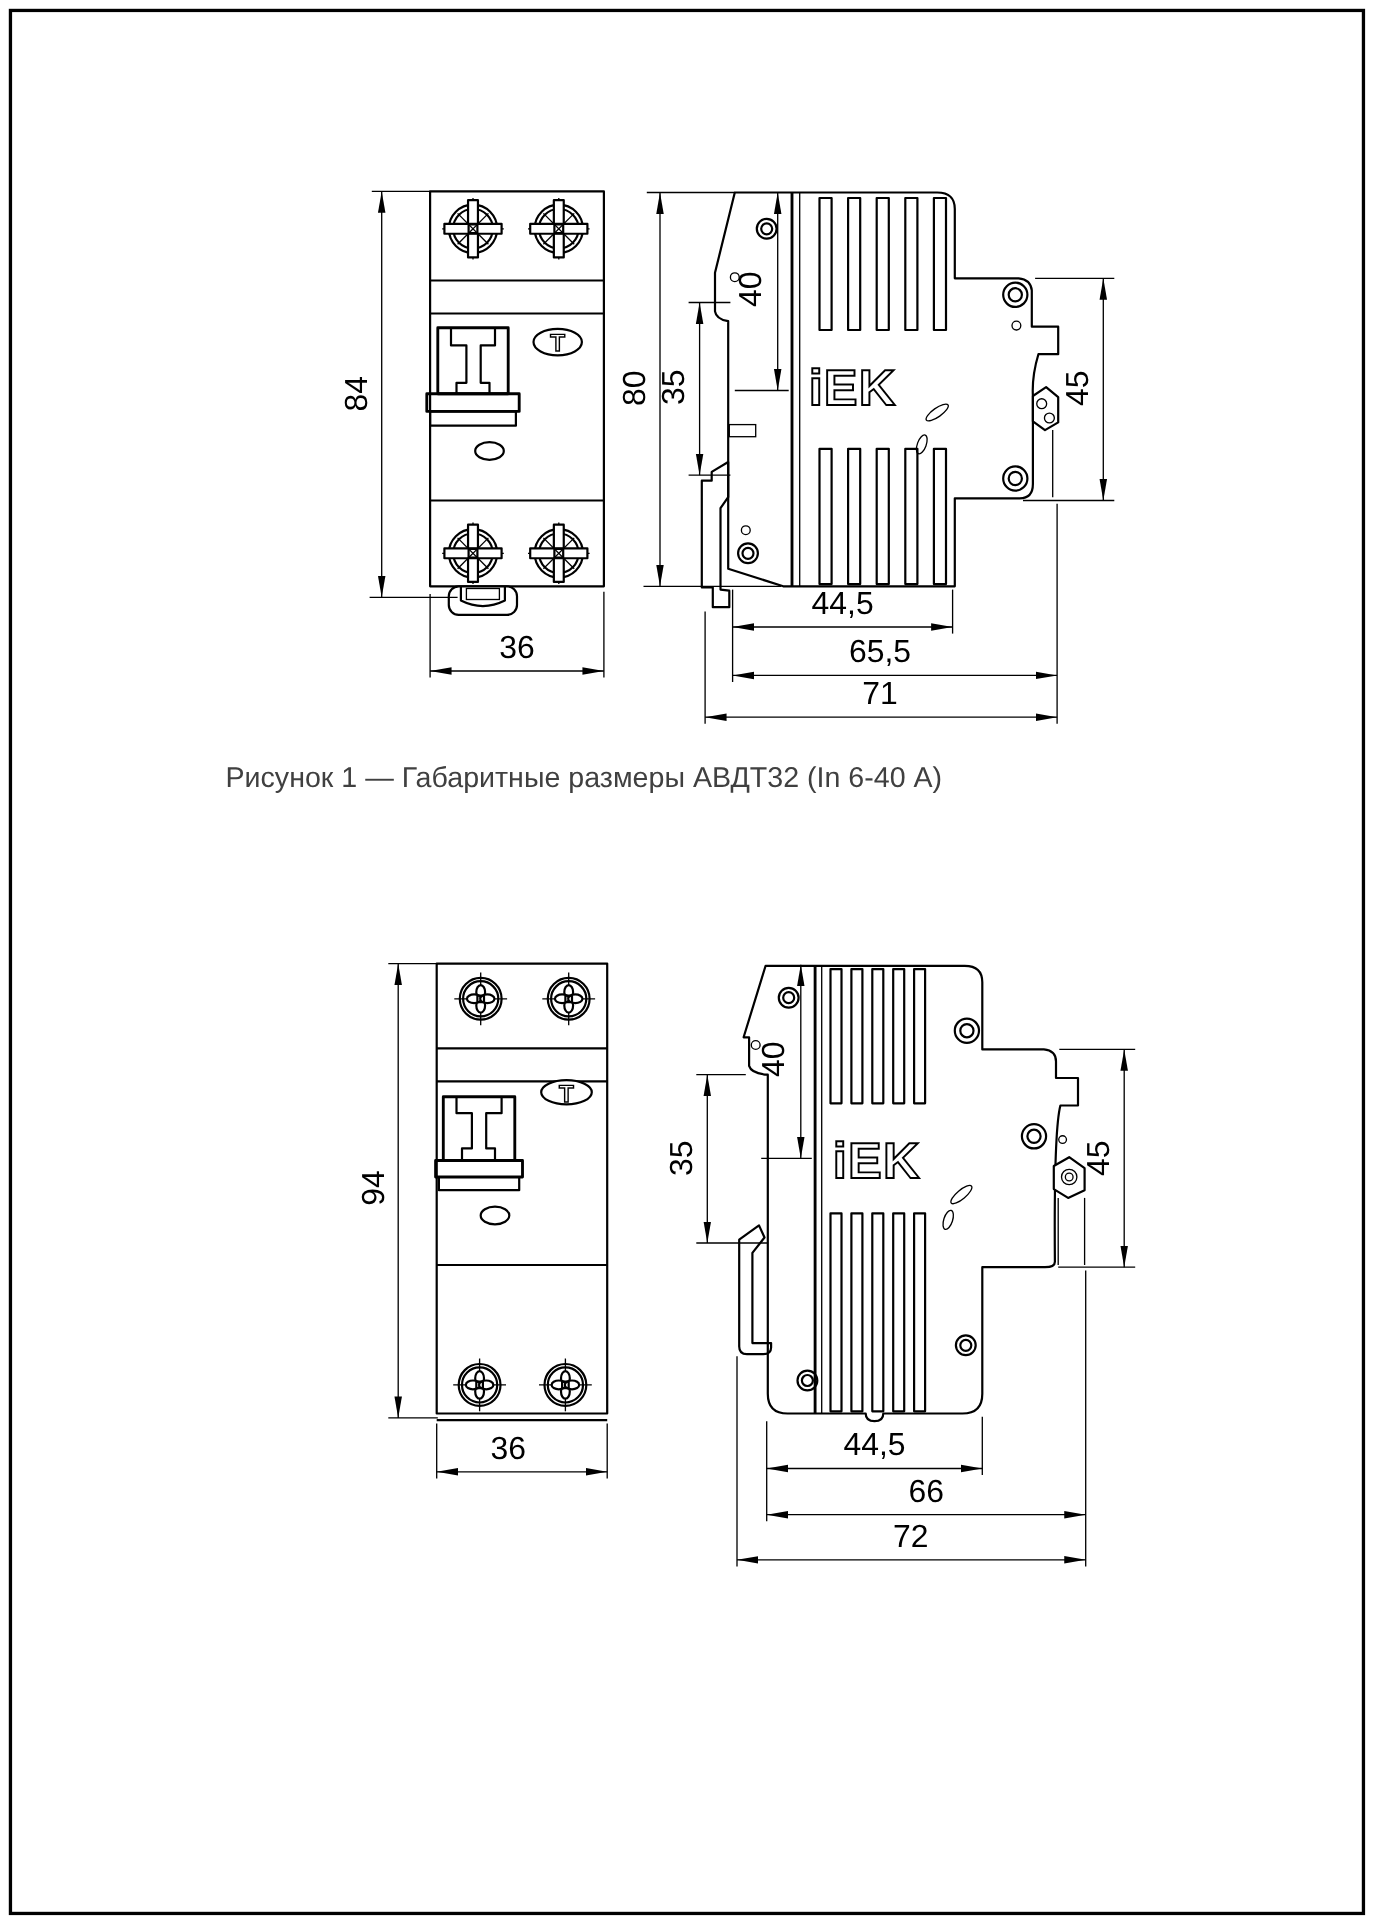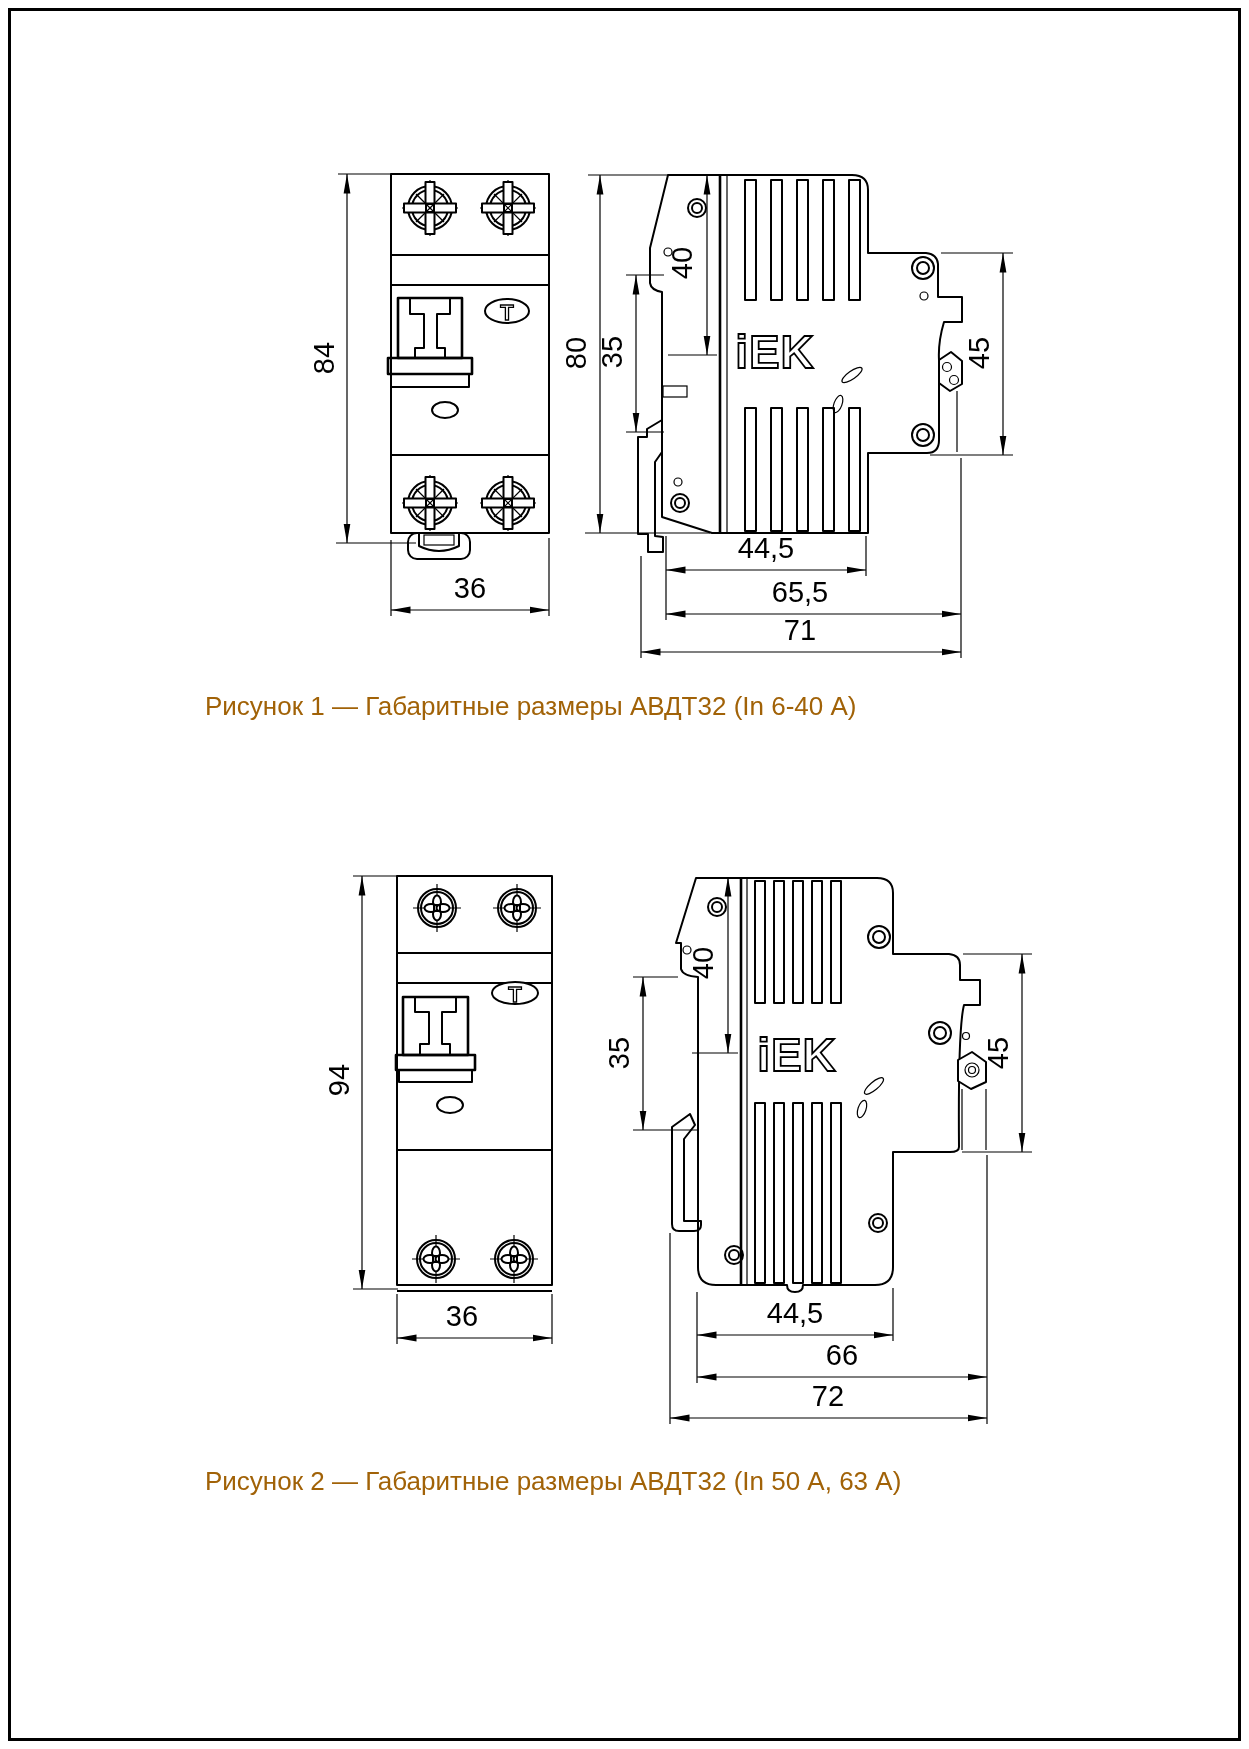--- a/index.html
+++ b/index.html
@@ -1,20 +1,20 @@
 <!DOCTYPE html>
 <html><head>
 <meta charset="utf-8">
 <style>
   html,body{margin:0;padding:0;background:#fff;}
   .page{position:relative;width:1249px;height:1749px;background:#ffffff;overflow:hidden;
         font-family:"Liberation Sans",sans-serif;}
   .frame{position:absolute;left:8px;top:8px;right:8px;bottom:8px;border:3px solid #000;}
   svg{position:absolute;left:0;}
-  .caption{position:absolute;font-size:26px;color:#a16207;white-space:nowrap;}
+  .caption{position:absolute;font-size:26px;color:#404040;white-space:nowrap;}
   
   .ln{fill:none;stroke:#000;stroke-width:2;stroke-linejoin:round;}
   .lnw{fill:#fff;stroke:#000;stroke-width:2;stroke-linejoin:round;}
   .thk{fill:none;stroke:#000;stroke-width:2.6;stroke-linejoin:round;}
   .thin{fill:none;stroke:#000;stroke-width:1.2;}
   .dim{stroke:#000;stroke-width:1.2;fill:none;}
   .dimtxt{font-family:"Liberation Sans",sans-serif;font-size:29px;fill:#000;}
   .logotxt{font-family:"Liberation Sans",sans-serif;font-size:46px;font-weight:bold;
            letter-spacing:1px;fill:none;stroke:#000;stroke-width:1.8;}
   .ttxt{font-family:"Liberation Sans",sans-serif;font-size:22px;font-weight:bold;
@@ -313,14 +313,13 @@
       </g>
 
       <g>
         <line class="thin" x1="670" y1="1233" x2="670" y2="1424"></line>
         <line class="dim" x1="670" y1="1418" x2="987" y2="1418" marker-start="url(#ar)" marker-end="url(#ar)"></line>
         <text class="dimtxt" x="828" y="1406" text-anchor="middle">72</text>
       </g>
     </g>
   </svg>
 
-  <div class="caption" style="left:205px;top:1466px">Рисунок 2 — Габаритные размеры АВДТ32 (In 50 А, 63 А)</div>
 </div>
 
 </body></html>

